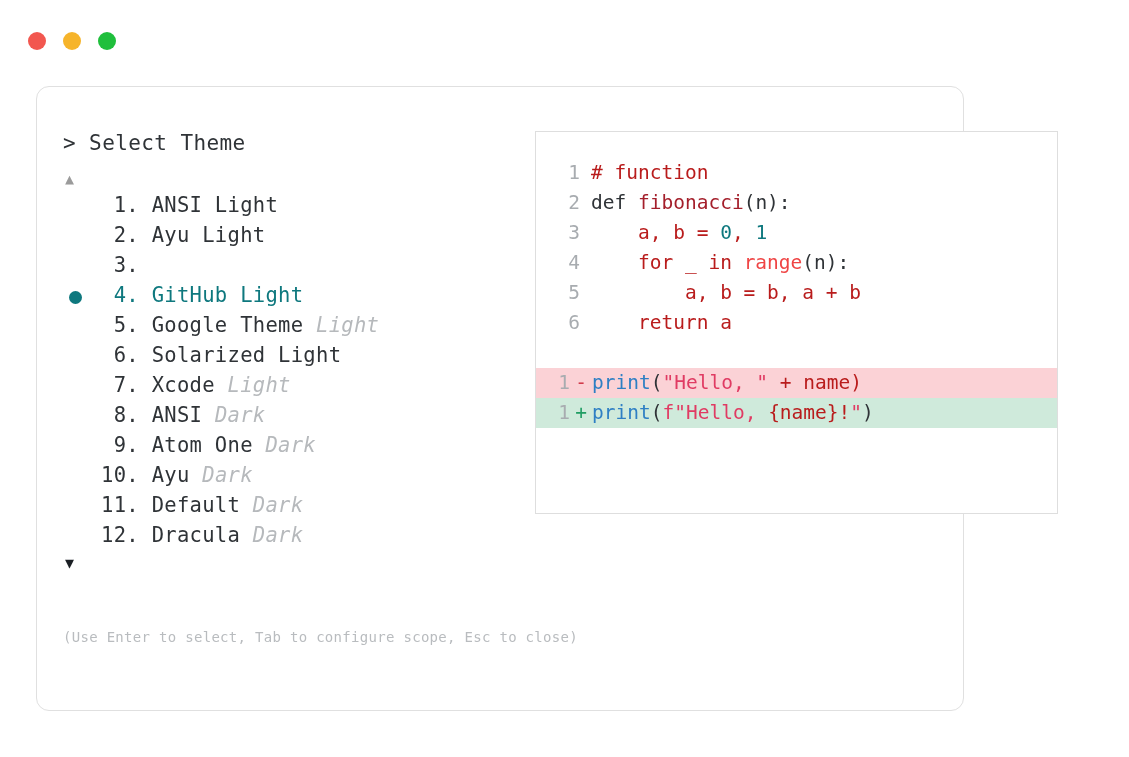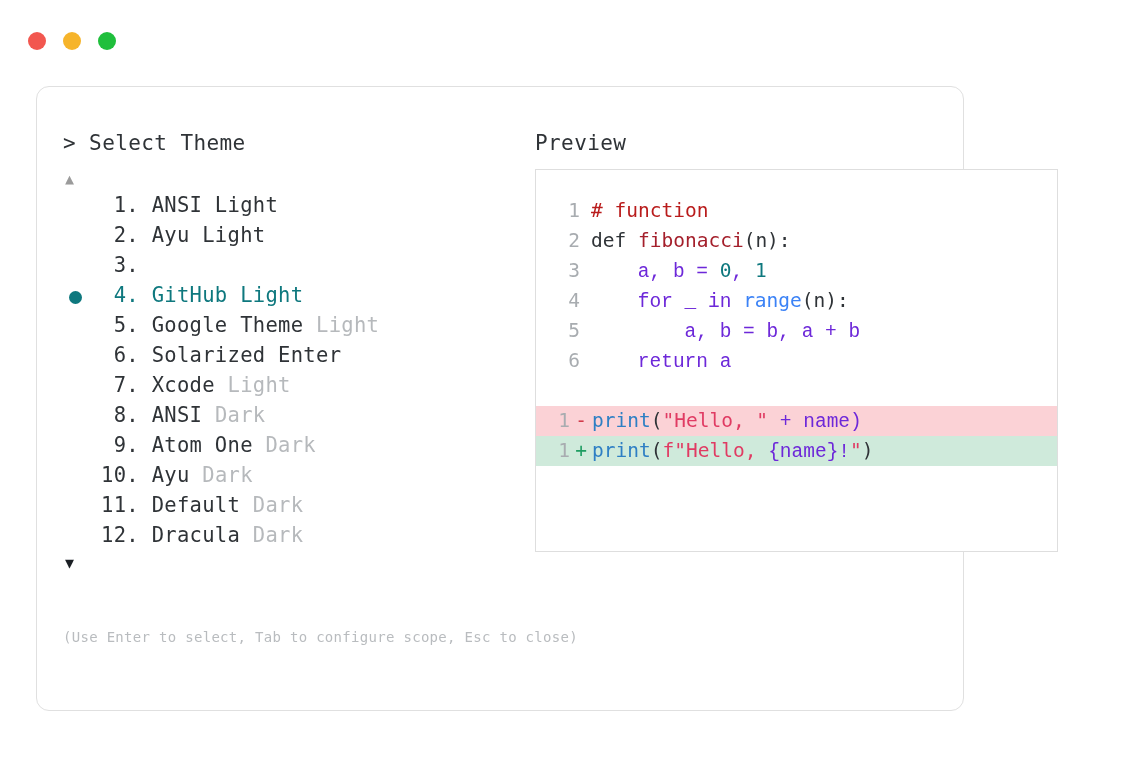--- a/index.html
+++ b/index.html
@@ -122,21 +122,21 @@
     text-align: right;
     white-space: pre;
   }
   .theme-name { white-space: pre; }
   .theme-suffix { white-space: pre; }
 
   .theme-item.selected .theme-index,
   .theme-item.selected .theme-name,
   .theme-item.selected .theme-suffix { color: #0e787e; }
 
-  .theme-suffix.dim { color: #b6b9bc; }
+  .theme-suffix.dim { color: #b6b9bc; font-style: italic; }
 
   
   .preview-box {
     box-sizing: border-box;
     width: 523px;
     height: 383px;
     border: 1.5px solid #dedede;
     background: #ffffff;
     padding: 26px 0 0 0;
     overflow: hidden;
@@ -175,22 +175,22 @@
   .diff-del { background: #fbd2d6; }
   .diff-add { background: #cfeadb; }
   .diff-del .diff-sign { color: #d13b4a; }
   .diff-add .diff-sign { color: #1f9d62; }
 
   
   .tok-comment { color: #b91c1c; }
   .tok-kw      { color: #2f3337; }
   .tok-fn      { color: #a41f2b; }
   .tok-num     { color: #0e787e; }
-  .tok-builtin { color: #3b82f6; }
-  .tok-plain   { color: #6d28d9; font-family: Liberation Mono, monospace; }
+  .tok-builtin { color: #ef4444; }
+  .tok-plain   { color: #b91c1c; }
   .tok-str     { color: #e03b63; }
   .tok-print   { color: #2e7fc4; }
   .tok-punct   { color: #2f3337; }
 
   
   .hint {
     position: absolute;
     left: 26px;
     top: 542px;
     font-size: 14px;
@@ -215,34 +215,33 @@
       <div class="col-header">&gt; Select Theme</div>
 
       <div class="scroll-arrow up">▲</div>
 
       <ul class="theme-list" id="theme-list">
           <li class="theme-item"><span class="theme-bullet"></span><span class="theme-index"> 1.</span><span> </span><span class="theme-name">ANSI Light</span></li>
           <li class="theme-item"><span class="theme-bullet"></span><span class="theme-index"> 2.</span><span> </span><span class="theme-name">Ayu Light</span></li>
           <li class="theme-item"><span class="theme-bullet"></span><span class="theme-index"> 3.</span><span> </span></li>
           <li class="theme-item selected"><span class="theme-bullet on"></span><span class="theme-index"> 4.</span><span> </span><span class="theme-name">GitHub Light</span></li>
           <li class="theme-item"><span class="theme-bullet"></span><span class="theme-index"> 5.</span><span> </span><span class="theme-name">Google Theme</span><span class="theme-suffix dim"> Light</span></li>
-          <li class="theme-item"><span class="theme-bullet"></span><span class="theme-index"> 6.</span><span> </span><span class="theme-name">Solarized Enter</span></li>
+          <li class="theme-item"><span class="theme-bullet"></span><span class="theme-index"> 6.</span><span> </span><span class="theme-name">Solarized Light</span></li>
           <li class="theme-item"><span class="theme-bullet"></span><span class="theme-index"> 7.</span><span> </span><span class="theme-name">Xcode</span><span class="theme-suffix dim"> Light</span></li>
           <li class="theme-item"><span class="theme-bullet"></span><span class="theme-index"> 8.</span><span> </span><span class="theme-name">ANSI</span><span class="theme-suffix dim"> Dark</span></li>
           <li class="theme-item"><span class="theme-bullet"></span><span class="theme-index"> 9.</span><span> </span><span class="theme-name">Atom One</span><span class="theme-suffix dim"> Dark</span></li>
           <li class="theme-item"><span class="theme-bullet"></span><span class="theme-index">10.</span><span> </span><span class="theme-name">Ayu</span><span class="theme-suffix dim"> Dark</span></li>
           <li class="theme-item"><span class="theme-bullet"></span><span class="theme-index">11.</span><span> </span><span class="theme-name">Default</span><span class="theme-suffix dim"> Dark</span></li>
           <li class="theme-item"><span class="theme-bullet"></span><span class="theme-index">12.</span><span> </span><span class="theme-name">Dracula</span><span class="theme-suffix dim"> Dark</span></li>
         </ul>
 
       <div class="scroll-arrow down">▼</div>
     </div>
 
     <div class="right-col">
-      <div class="col-header">Preview</div>
 
       <div class="preview-box">
         <div class="code" id="code-block"><div class="code-row"><span class="ln">1</span><span class="tok-comment"># function</span></div><div class="code-row"><span class="ln">2</span><span class="tok-kw">def </span><span class="tok-fn">fibonacci</span><span class="tok-punct">(n):</span></div><div class="code-row"><span class="ln">3</span><span class="tok-plain">    a, b = </span><span class="tok-num">0</span><span class="tok-plain">, </span><span class="tok-num">1</span></div><div class="code-row"><span class="ln">4</span><span class="tok-plain">    for _ in </span><span class="tok-builtin">range</span><span class="tok-punct">(n):</span></div><div class="code-row"><span class="ln">5</span><span class="tok-plain">        a, b = b, a + b</span></div><div class="code-row"><span class="ln">6</span><span class="tok-plain">    return a</span></div><div class="blank-row"></div><div class="code-row diff diff-del"><span class="ln">1</span><span class="diff-sign">-</span><span class="tok-print">print</span><span class="tok-punct">(</span><span class="tok-str">"Hello, "</span><span class="tok-plain"> + name)</span></div><div class="code-row diff diff-add"><span class="ln">1</span><span class="diff-sign">+</span><span class="tok-print">print</span><span class="tok-punct">(</span><span class="tok-str">f"Hello, </span><span class="tok-plain">{name}!</span><span class="tok-str">"</span><span class="tok-punct">)</span></div></div>
       </div>
     </div>
 
   </div>
 
   <div class="hint">(Use Enter to select, Tab to configure scope, Esc to close)</div>
 </div>

